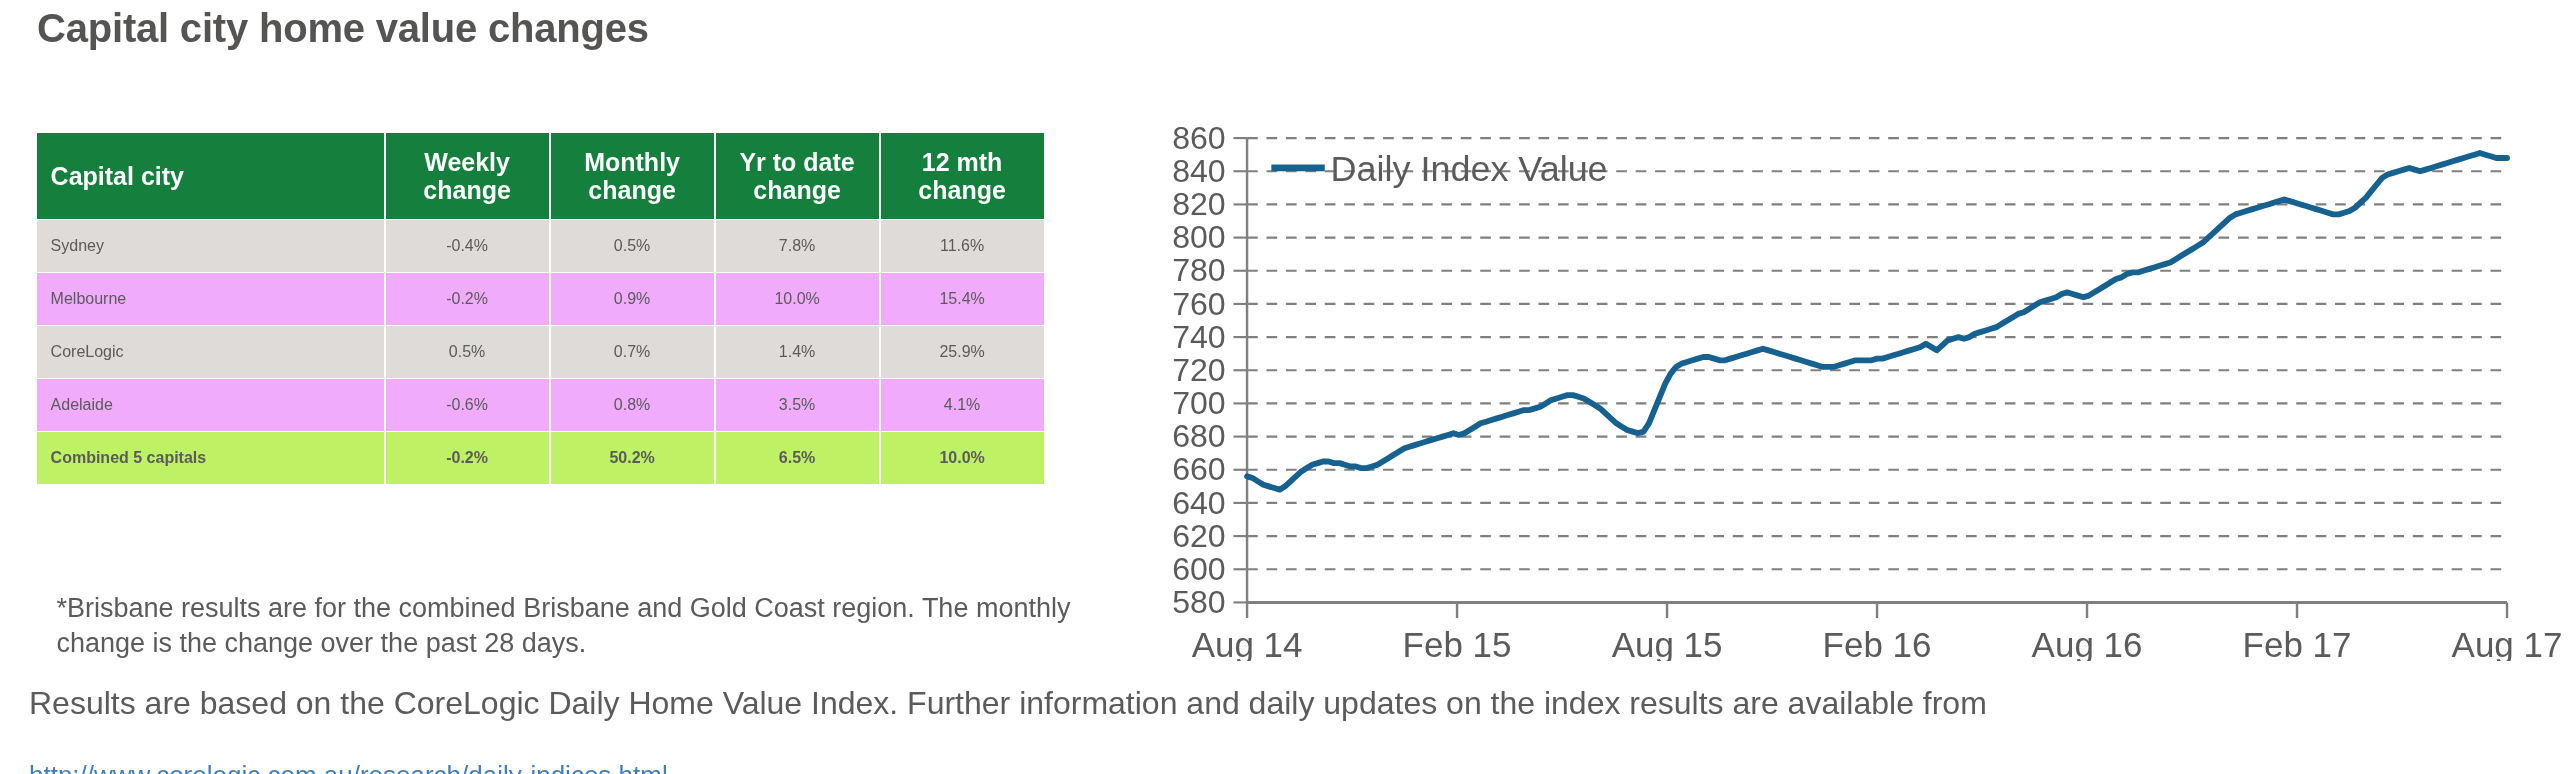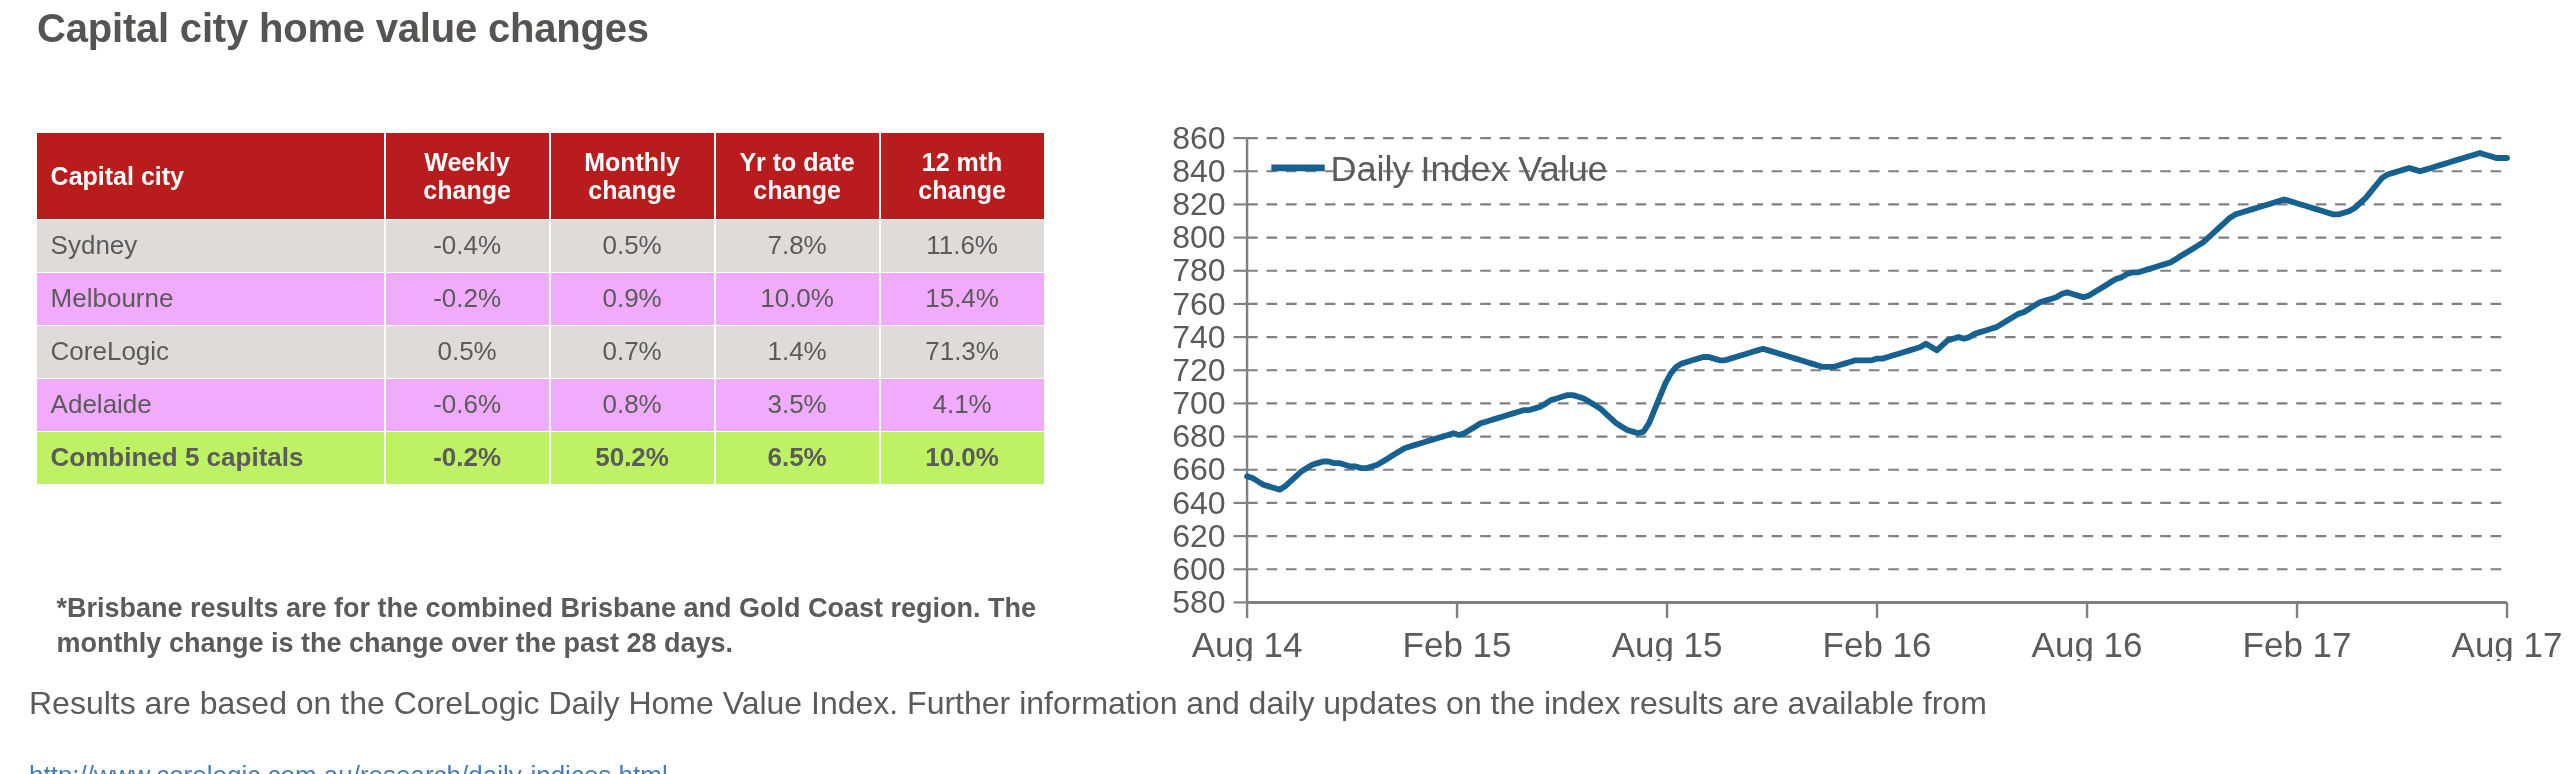--- a/index.html
+++ b/index.html
@@ -40,26 +40,26 @@
     position: absolute;
     left: 35px;
     top: 132px;
     border-collapse: separate;
     border-spacing: 2.9px 1.9px;
     table-layout: fixed;
   }
   #value-table th, #value-table td {
     padding: 0;
     margin: 0;
-    font-size: 26px;
+    font-size: 16px;
     vertical-align: middle;
     line-height: 1.12;
   }
   #value-table thead th {
-    background: #b91c1c;
+    background: #15803d;
     color: #ffffff;
     font-weight: bold;
     height: 86px;
     font-size: 25px;
   }
   th.col-city {
     width: 333px;
     text-align: left;
     padding-left: 13.6px !important;
     vertical-align: middle;
@@ -93,21 +93,20 @@
   
   #footnote {
     position: absolute;
     left: 35px;
     top: 591px;
     width: 1079px;
     font-size: 27px;
     line-height: 1.28;
     color: #5b5b5b;
     padding-left: 21.4px;
-    font-weight: bold;
   }
   #source-note {
     position: absolute;
     left: 29px;
     top: 683px;
     width: 2526px;
     font-size: 32px;
     line-height: 1.3;
     color: #5b5b5b;
     white-space: nowrap;
@@ -192,21 +191,21 @@
         <td class="num">-0.2%</td>
         <td class="num">0.9%</td>
         <td class="num">10.0%</td>
         <td class="num">15.4%</td>
       </tr>
       <tr class="row-dark">
         <td class="city">CoreLogic</td>
         <td class="num">0.5%</td>
         <td class="num">0.7%</td>
         <td class="num">1.4%</td>
-        <td class="num">71.3%</td>
+        <td class="num">25.9%</td>
       </tr>
       <tr class="row-light">
         <td class="city">Adelaide</td>
         <td class="num">-0.6%</td>
         <td class="num">0.8%</td>
         <td class="num">3.5%</td>
         <td class="num">4.1%</td>
       </tr>
       <tr class="row-total">
         <td class="city">Combined 5 capitals</td>

